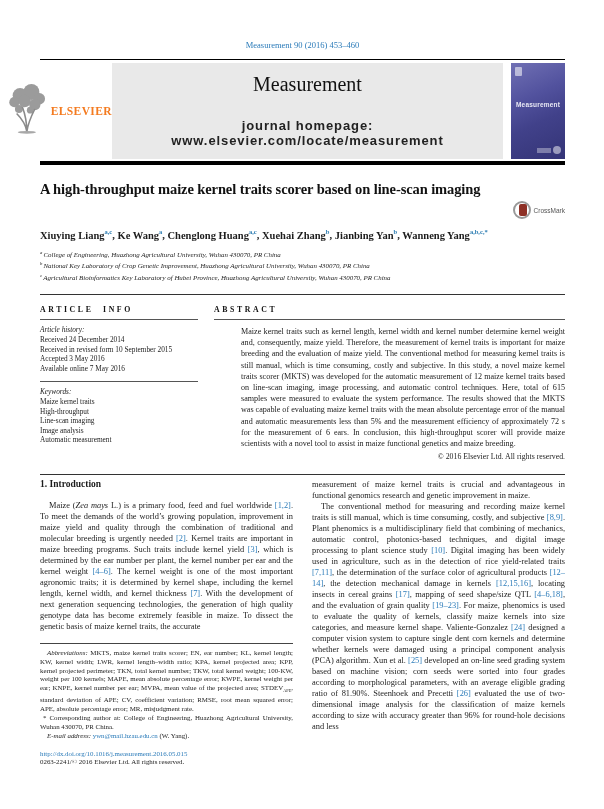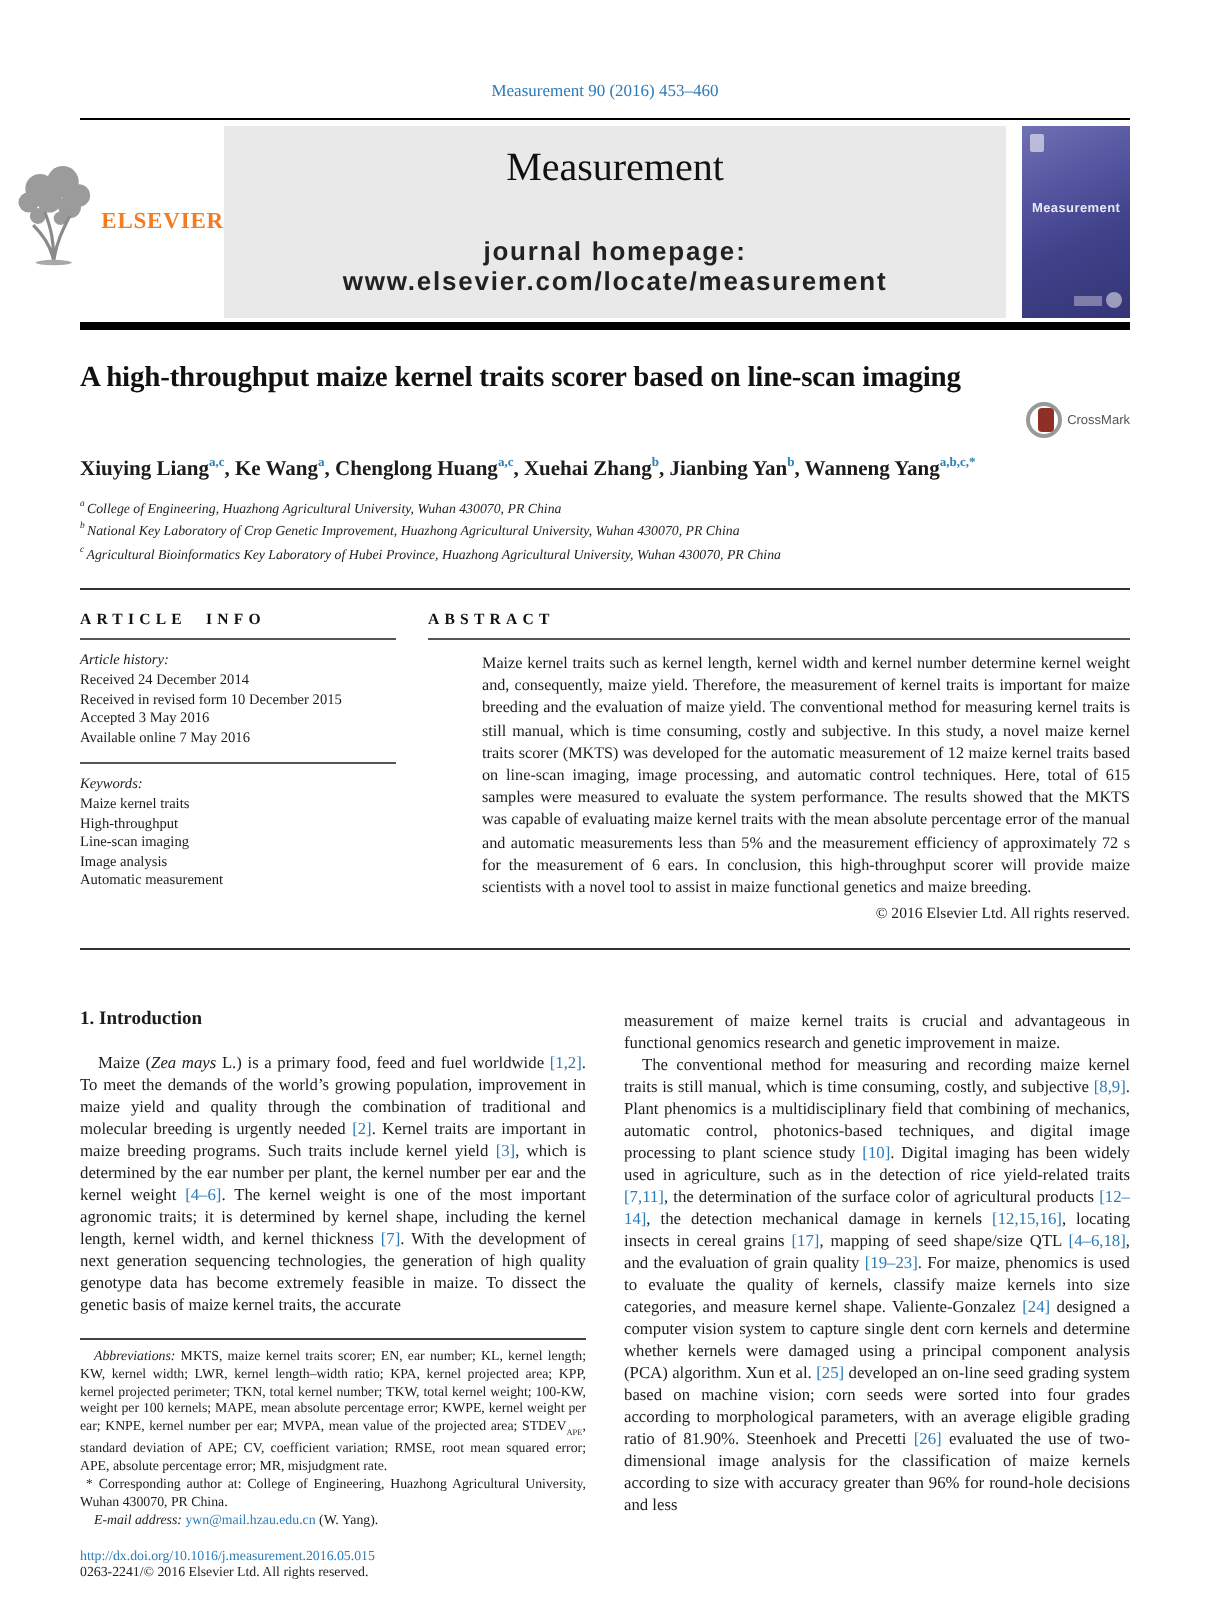--- a/index.html
+++ b/index.html
@@ -45,21 +45,21 @@
   .info-col { width:158px; font-size:7.3px; line-height:9.6px; }
   .ia-heading { font-size:7.8px; font-weight:bold; letter-spacing:2.6px; word-spacing:5px; color:#111; }
   .info-rule { border-top:1px solid #555; margin:5px 0; }
   .lbl-i { font-style:italic; }
   .abstract-col { flex:1; margin-left:16px; }
   .abstract-text { margin-top:6px; font-size:8.1px; line-height:11.2px; text-align:justify;margin-left:27px; }
   .abstract-copy { margin-top:3px; text-align:right; font-size:7.8px; }
   .section-rule { border-top:1px solid #333; margin-top:13px; }
 
   
-  .cols { display:flex; margin-top:30px; }
+  .cols { display:flex; margin-top:4px; }
   .col { width:253px; }
   .col-left { margin-right:19px; }
   .sec-heading { font-size:9.5px; font-weight:bold; margin-bottom:11px; }
   p.body { font-size:8.4px; line-height:11px; text-align:justify; }
   p.indent { text-indent:9px; }
 
   
   .footnote { margin-top:11px; border-top:1px solid #444; padding-top:5px; font-size:6.9px; line-height:8.7px; text-align:justify; }
   .fn-abbrev { text-indent:7px; }
   .fn-corresp { text-indent:3px; margin-top:1px; }
@@ -136,21 +136,21 @@
     </div>
 
     <div class="rule-mid"></div>
 
     <div class="ia-row">
       <div class="info-col">
         <div class="ia-heading">ARTICLE INFO</div>
         <div class="info-rule"></div>
         <div class="lbl-i">Article history:</div>
         <div>Received 24 December 2014</div>
-        <div>Received in revised form 10 December 2015</div>
+        <div>Received in revised form 10 September 2015</div>
         <div>Accepted 3 May 2016</div>
         <div>Available online 7 May 2016</div>
         <div class="info-rule" style="margin-top:8px"></div>
         <div class="lbl-i">Keywords:</div>
         <div>Maize kernel traits</div>
         <div>High-throughput</div>
         <div>Line-scan imaging</div>
         <div>Image analysis</div>
         <div>Automatic measurement</div>
       </div>

